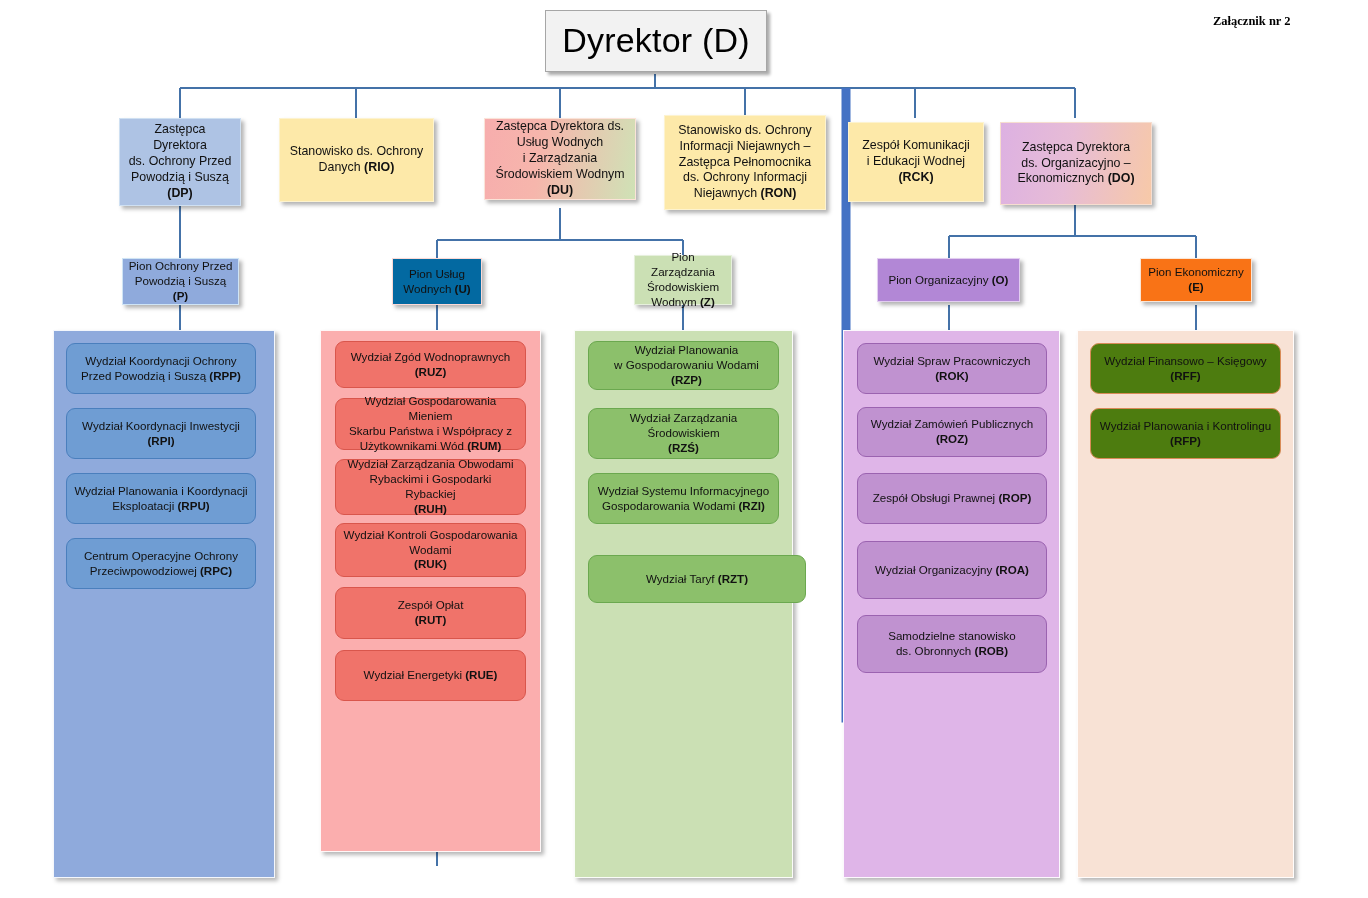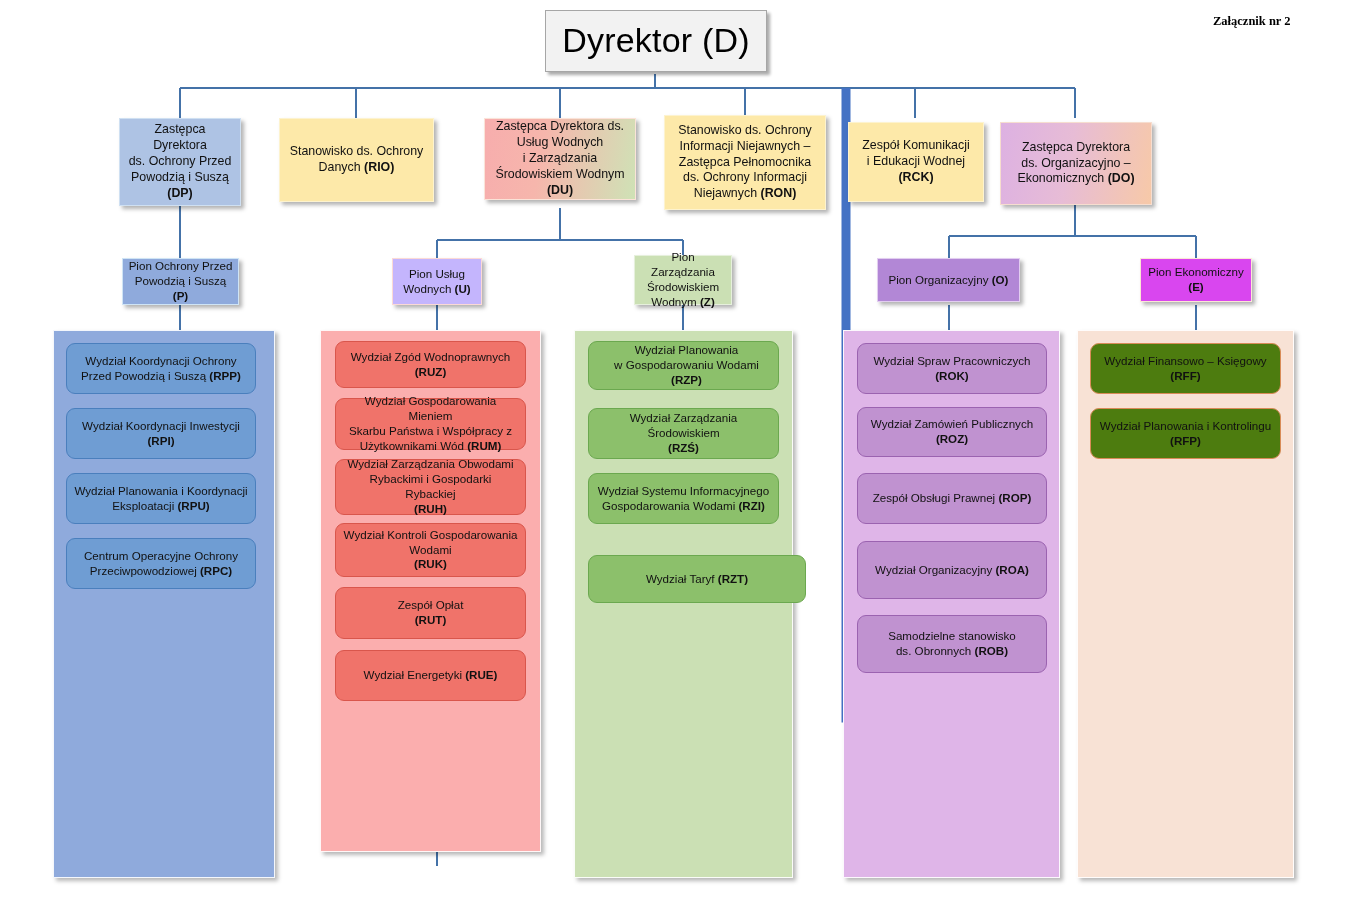--- a/index.html
+++ b/index.html
@@ -66,24 +66,24 @@
 
   
   .l2 {
     font-size: 11.6px;
     border-width: 1px;
     border-style: solid;
     box-shadow: 3px 3px 4px rgba(0,0,0,0.30);
     padding: 3px 5px;
   }
   .l2-blue   { background:#8faadc; border-color:#cfe4f5; }
-  .l2-red    { background:#c4b5fd; border-color:#fbd9d6; }
+  .l2-red    { background:#0369a1; border-color:#fbd9d6; }
   .l2-green  { background:#cbe0b4; border-color:#e6f0dc; }
   .l2-purple { background:#b287d6; border-color:#e2cdf0; }
-  .l2-peach  { background:#d946ef; border-color:#fbe6d6; }
+  .l2-peach  { background:#f97316; border-color:#fbe6d6; }
 
   
   .panel {
     position: absolute;
     box-sizing: border-box;
     border: 1px solid rgba(255,255,255,0.9);
     box-shadow: 3px 3px 4px rgba(0,0,0,0.28);
   }
   .panel-blue   { background:#8faadc; }
   .panel-red    { background:#fbaeae; }

